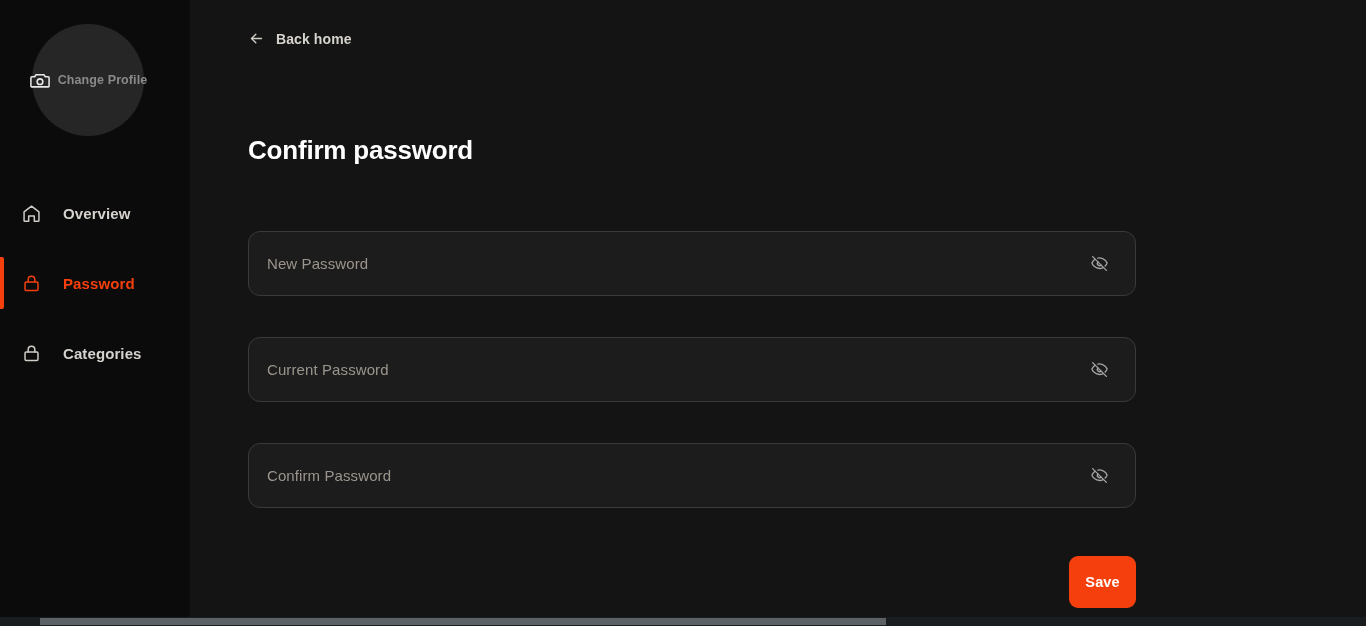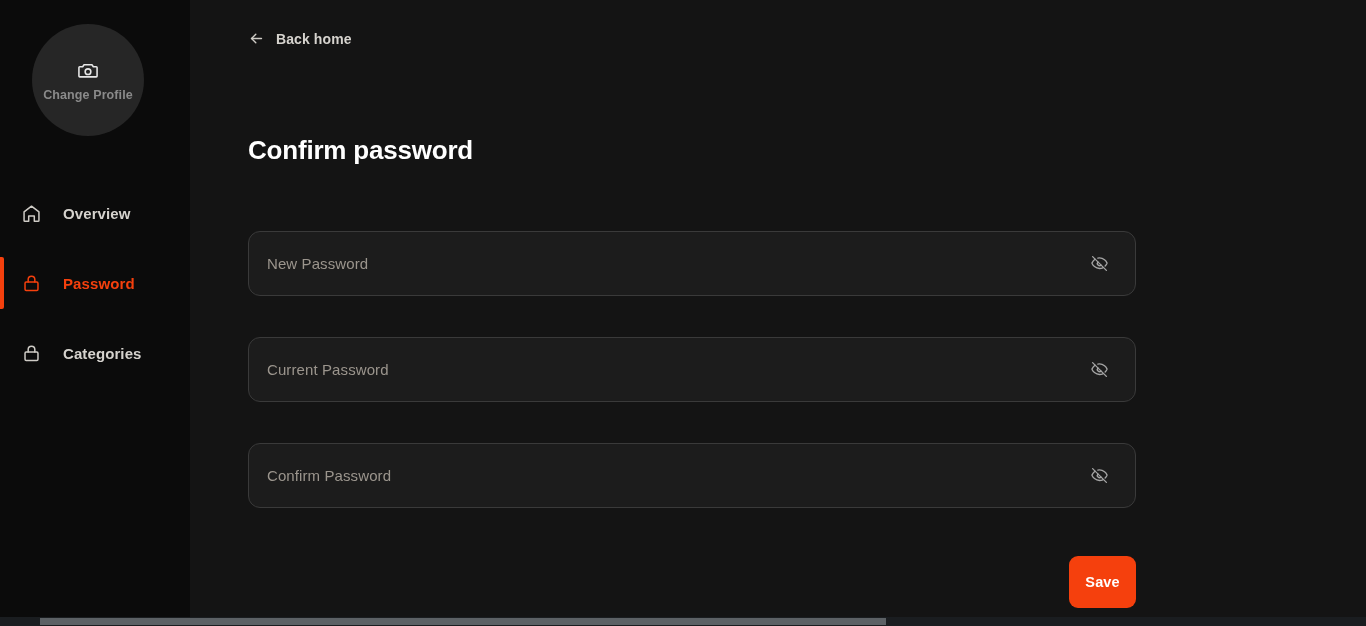--- a/index.html
+++ b/index.html
@@ -36,21 +36,21 @@
     width: 112px;
     height: 112px;
   }
 
   .avatar {
     width: 112px;
     height: 112px;
     border-radius: 50%;
     background: #262626;
     display: flex;
-    flex-direction: column;
+    flex-direction: row;
     align-items: center;
     justify-content: center;
     gap: 7px;
   }
 
   .avatar .camera-icon { display: block; line-height: 0; }
 
   .avatar-label {
     font-size: 12.5px;
     font-weight: 700;

